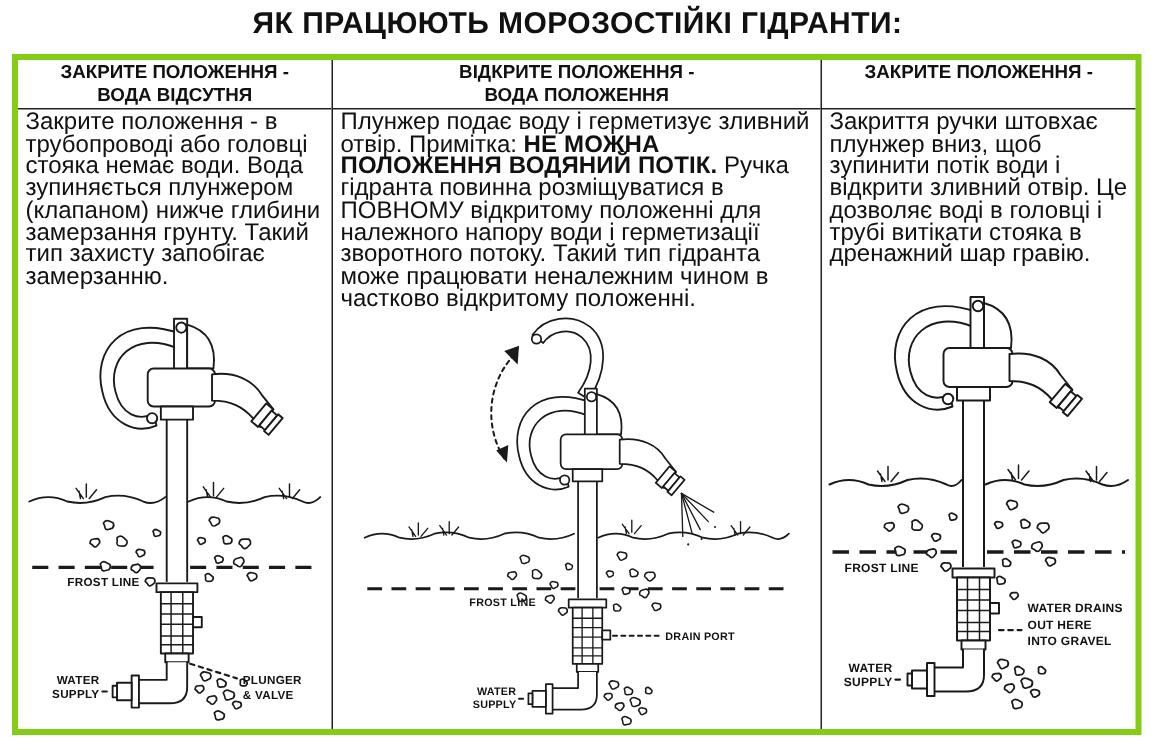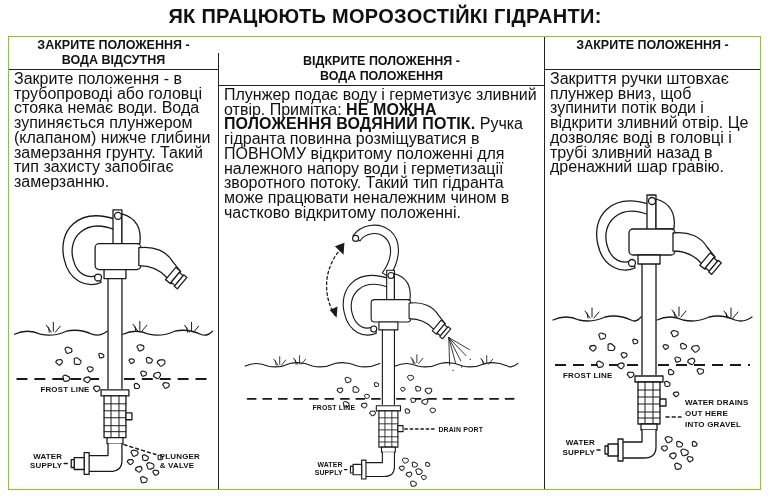--- a/index.html
+++ b/index.html
@@ -1,24 +1,24 @@
 <!DOCTYPE html>
 <html><head>
 <meta charset="utf-8">
 <style>
   html,body { margin:0; padding:0; background:#ffffff; }
   .page { position:relative; width:770px; height:500px; background:#fff;
           font-family:"Liberation Sans", sans-serif; color:#111; overflow:hidden; }
   .title { position:absolute; top:5px; left:0; width:770px; text-align:center;
            font-size:20px; font-weight:bold; letter-spacing:0.3px; }
   .table { position:absolute; left:8px; top:36px; width:753px; height:454px;
-           border:1px solid #84cc16; display:flex; box-sizing:border-box; }
+           border:4px solid #84cc16; display:flex; box-sizing:border-box; }
   .col   { display:flex; flex-direction:column; box-sizing:border-box; min-width:0; }
   .col-0 { width:209px; }
-  .col-1 { width:326px;margin-top:16px; }
+  .col-1 { width:326px; }
   .col-2 { flex:1; }
   .col + .col { border-left:1px solid #222; }
   .hdr  { height:33px; box-sizing:border-box; border-bottom:1px solid #222;
           text-align:center; font-weight:bold; font-size:12.5px; line-height:15px; padding-top:1px; }
   .hdr span { display:block; }
   .btxt { margin:0; padding:2px 3px 1px 5px; font-size:16px; line-height:14.7px; }
   .btxt b { letter-spacing:0.1px; }
   .fig  { flex:1; display:flex; justify-content:center; overflow:hidden; padding:1px; }
   .fig svg { max-width:100%; max-height:100%; }
 
@@ -249,21 +249,21 @@
               <line x1="189" y1="240" x2="223" y2="240" class="ln dash"></line>
             </g>
           </svg>
       </div>
     </section>
 
     <section class="col col-2">
       <header class="hdr">
         <span>ЗАКРИТЕ ПОЛОЖЕННЯ -</span>
       </header>
-      <p class="btxt"><span>Закриття ручки штовхає плунжер вниз, щоб зупинити потік води і відкрити зливний отвір. Це дозволяє воді в головці і трубі зливний назад в дренажний шар гравію.</span><b></b><span></span></p>
+      <p class="btxt"><span>Закриття ручки штовхає плунжер вниз, щоб зупинити потік води і відкрити зливний отвір. Це дозволяє воді в головці і трубі витікати стояка в дренажний шар гравію.</span><b></b><span></span></p>
       <div class="fig">
         <svg id="fig2" xmlns="http://www.w3.org/2000/svg" viewBox="0 0 207 298" width="207" height="298">
             <g>
               <g>
                 <path d="M4,143 Q17.0,137 30,143 Q43.0,146 56,140 Q69.0,137 82,143 Q87.0,146 92,140" class="ln"></path>
                 <path d="M108,143 Q121.0,137 134,143 Q147.0,146 160,140 Q173.0,137 186,143 Q194.5,146 203,140" class="ln"></path>
               </g>
               <g>
                 <path d="M41,141 l-5,-7 M43,140 l0,-9 M45,141 l5,-6 M39,141 l-1,-5" class="ln thin"></path>
                 <path d="M128,140 l-5,-7 M130,139 l0,-9 M132,140 l5,-6 M126,140 l-1,-5" class="ln thin"></path>

